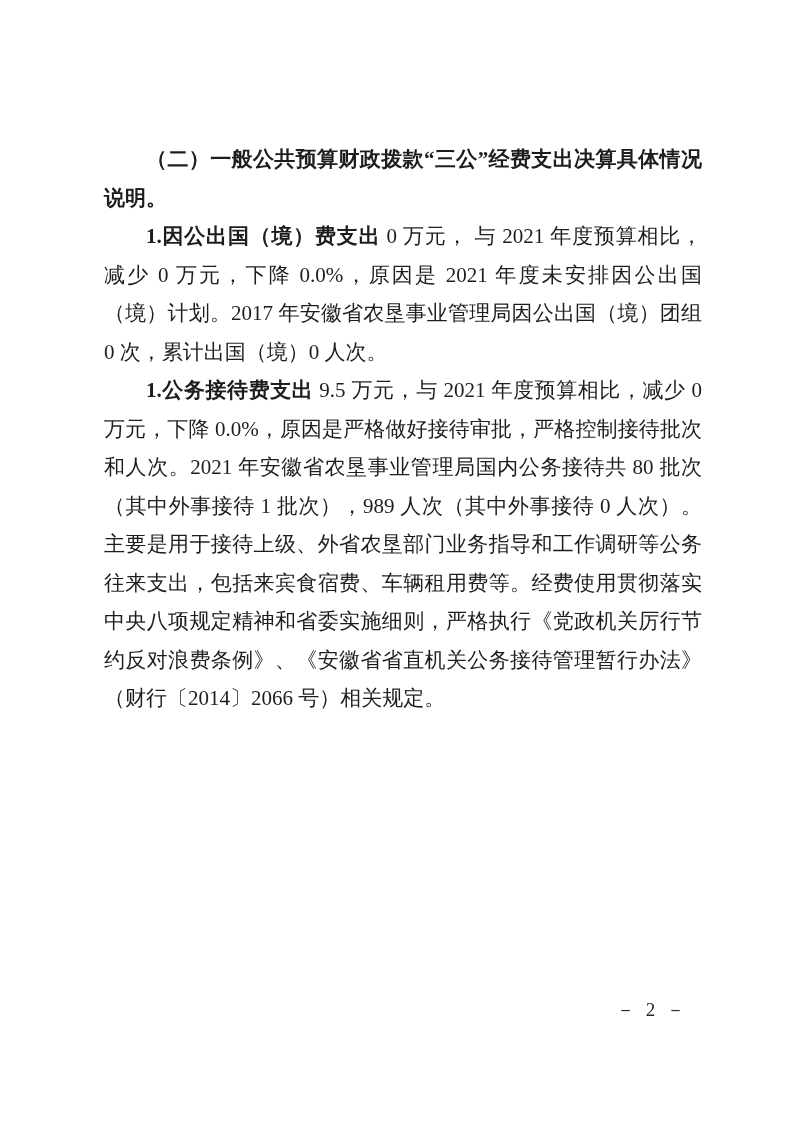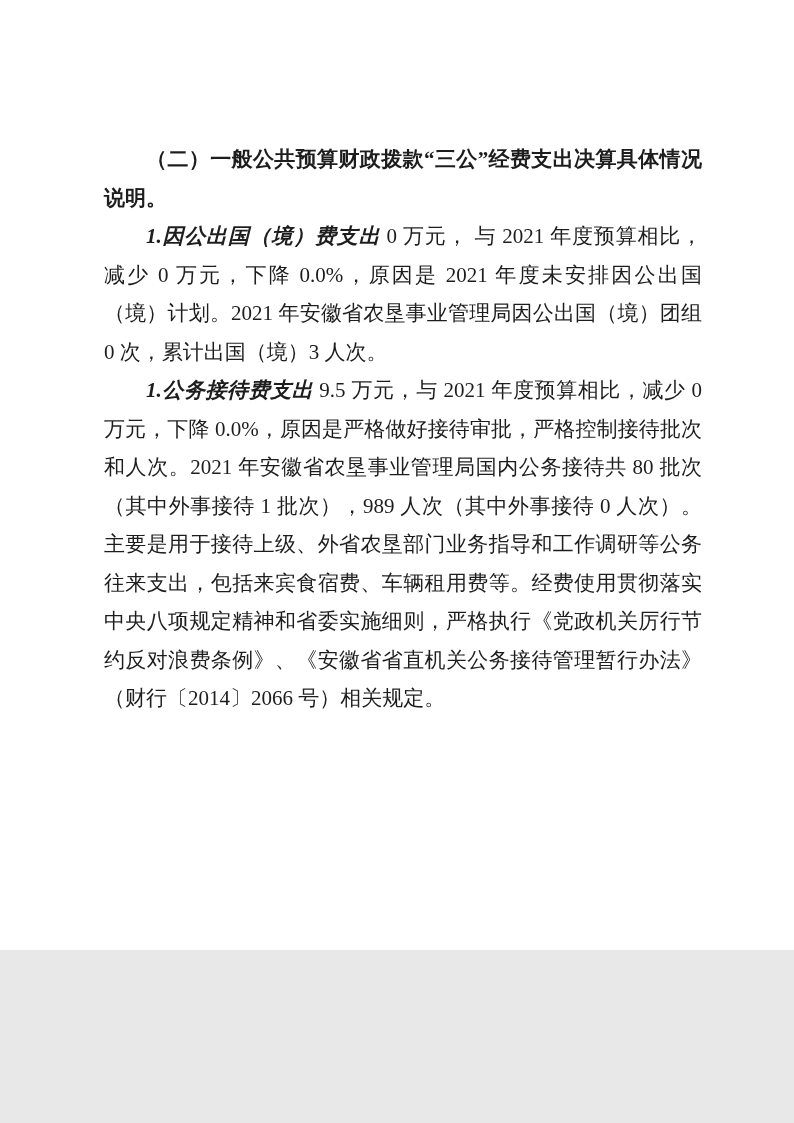--- a/index.html
+++ b/index.html
@@ -4,21 +4,21 @@
 <style>
   
   html, body {
     margin: 0;
     padding: 0;
     background: #e8e8e8;
   }
   .page {
     position: relative;
     width: 794px;
-    height: 950px;
+    height: 1123px;
     margin: 0 auto;
     background: #ffffff;
     overflow: hidden;
     font-family: "Liberation Serif", "DejaVu Serif", serif;
     color: #1d1d1d;
   }
   .content {
     position: absolute;
     left: 104px;
     top: 140px;
@@ -31,36 +31,35 @@
     text-align: justify;
     text-justify: inter-ideograph;
     text-indent: 2em;
     word-break: break-all;
   }
   .heading {
     font-weight: bold;
   }
   .lead {
     font-weight: bold;
-    font-style: italic;
   }
   .page-number {
     position: absolute;
     right: 106px;
     top: 996px;
     font-size: 19px;
     line-height: 28px;
     letter-spacing: 3px;
     color: #2a2a2a;
     font-family: "Liberation Serif", "DejaVu Serif", serif;
   }
 </style>
 </head>
 <body>
 
 <div class="page">
   <div class="content">
     <p class="para heading">（二）一般公共预算财政拨款“三公”经费支出决算具体情况说明。</p>
-    <p class="para"><span class="lead">1.因公出国（境）费支出</span><span> 0 万元， 与 2021 年度预算相比，减少 0 万元，下降 0.0%，原因是 2021 年度未安排因公出国（境）计划。2021 年安徽省农垦事业管理局因公出国（境）团组 0 次，累计出国（境）3 人次。</span></p>
+    <p class="para"><span class="lead">1.因公出国（境）费支出</span><span> 0 万元， 与 2021 年度预算相比，减少 0 万元，下降 0.0%，原因是 2021 年度未安排因公出国（境）计划。2017 年安徽省农垦事业管理局因公出国（境）团组 0 次，累计出国（境）0 人次。</span></p>
     <p class="para"><span class="lead">1.公务接待费支出</span><span> 9.5 万元，与 2021 年度预算相比，减少 0 万元，下降 0.0%，原因是严格做好接待审批，严格控制接待批次和人次。2021 年安徽省农垦事业管理局国内公务接待共 80 批次（其中外事接待 1 批次），989 人次（其中外事接待 0 人次）。主要是用于接待上级、外省农垦部门业务指导和工作调研等公务往来支出，包括来宾食宿费、车辆租用费等。经费使用贯彻落实中央八项规定精神和省委实施细则，严格执行《党政机关厉行节约反对浪费条例》、《安徽省省直机关公务接待管理暂行办法》（财行〔2014〕2066 号）相关规定。</span></p>
   </div>
   <div class="page-number">－ 2 －</div>
 </div>
 
 </body></html>

